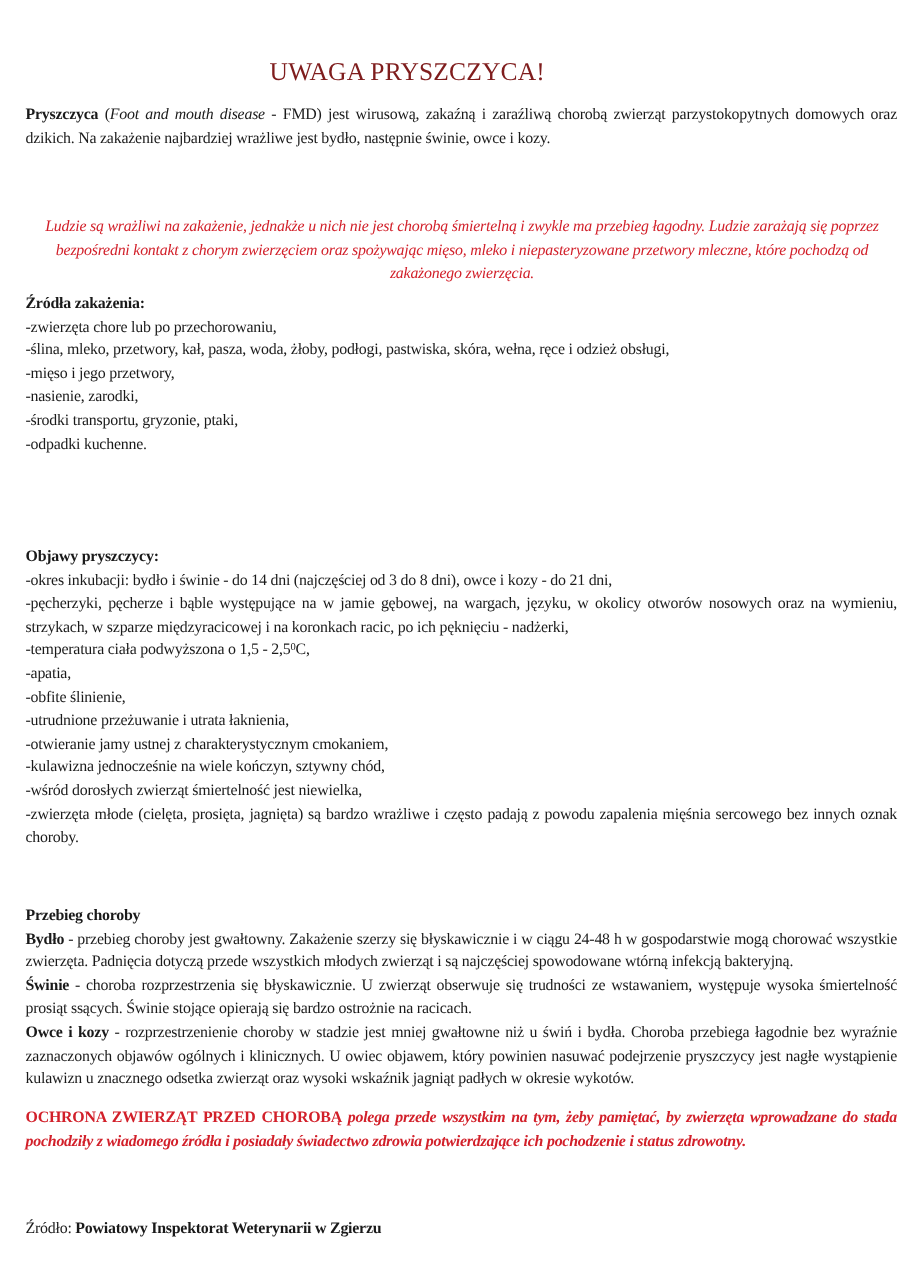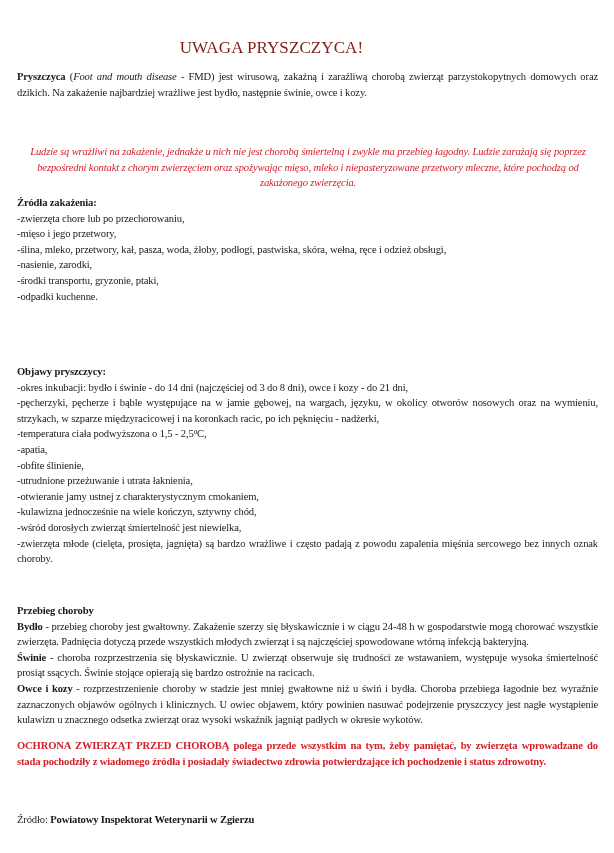--- a/index.html
+++ b/index.html
@@ -26,21 +26,21 @@
       font-family: "Liberation Serif", serif;
     }
     .block { position: absolute; left: 17px; right: 16px; }
     .justify { text-align: justify; text-align-last: left; }
     .red-italic {
       color: #d2202a;
       font-style: italic;
       text-align: center;
     }
     .red-bold { color: #d2202a; }
-    .red-bold b { font-weight: bold; }
+    .red-bold b { font-weight: bold; font-style: italic; }
     .red-bold .strong { font-weight: bold; }
     .heading { font-weight: bold; }
     .line { display: block; white-space: nowrap; }
     b { font-weight: bold; }
     i { font-style: italic; }
     sup { font-size: 7px; vertical-align: 3px; line-height: 0; }
   </style>
 </head>
 <body>
 
@@ -50,22 +50,22 @@
 
   <div class="block justify" style="top:69px;">
     <b>Pryszczyca</b><span> (</span><i>Foot and mouth disease</i><span> - FMD) jest wirusową, zakaźną i zaraźliwą chorobą zwierząt parzystokopytnych domowych oraz dzikich. Na zakażenie najbardziej wrażliwe jest bydło, następnie świnie, owce i kozy.</span>
   </div>
 
   <div class="block red-italic" style="top:144px; left:22px; right:20px;">Ludzie są wrażliwi na zakażenie, jednakże u nich nie jest chorobą śmiertelną i zwykle ma przebieg łagodny. Ludzie zarażają się poprzez bezpośredni kontakt z chorym zwierzęciem oraz spożywając mięso, mleko i niepasteryzowane przetwory mleczne, które pochodzą od zakażonego zwierzęcia.</div>
 
   <div class="block" style="top:195px;">
     <div class="heading">Źródła zakażenia:</div>
     <span class="line">-zwierzęta chore lub po przechorowaniu,</span>
+    <span class="line">-ślina, mleko, przetwory, kał, pasza, woda, żłoby, podłogi, pastwiska, skóra, wełna, ręce i odzież obsługi,</span>
     <span class="line">-mięso i jego przetwory,</span>
-    <span class="line">-ślina, mleko, przetwory, kał, pasza, woda, żłoby, podłogi, pastwiska, skóra, wełna, ręce i odzież obsługi,</span>
     <span class="line">-nasienie, zarodki,</span>
     <span class="line">-środki transportu, gryzonie, ptaki,</span>
     <span class="line">-odpadki kuchenne.</span>
   </div>
 
   <div class="block" style="top:364px;">
     <div class="heading">Objawy pryszczycy:</div>
     <span class="line">-okres inkubacji: bydło i świnie - do 14 dni (najczęściej od 3 do 8 dni), owce i kozy - do 21 dni,</span>
     <div class="justify">-pęcherzyki, pęcherze i bąble występujące na w jamie gębowej, na wargach, języku, w okolicy otworów nosowych oraz na wymieniu, strzykach, w szparze międzyracicowej i na koronkach racic, po ich pęknięciu - nadżerki,</div>
     <span class="line"><span>-temperatura ciała podwyższona o 1,5 - 2,5</span><sup>0</sup><span>C,</span></span>

